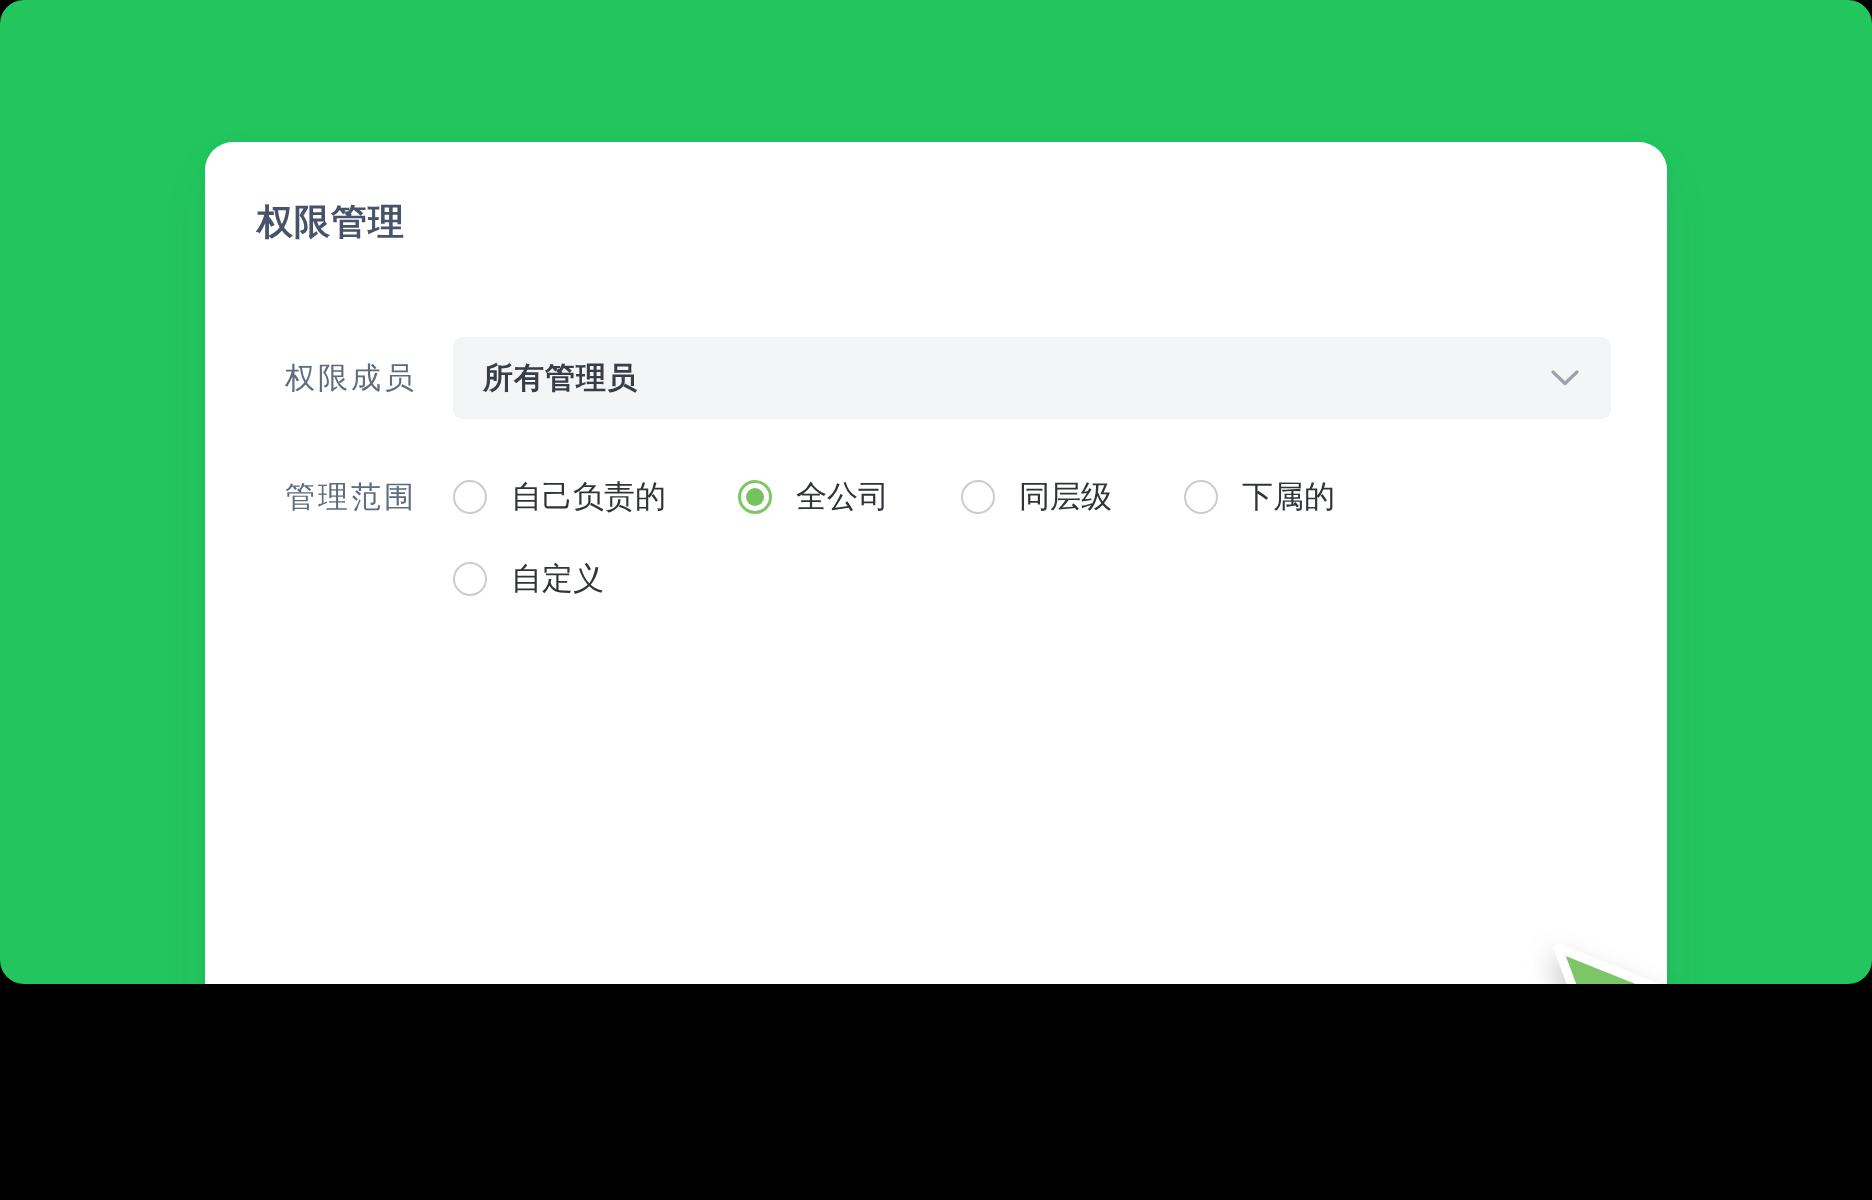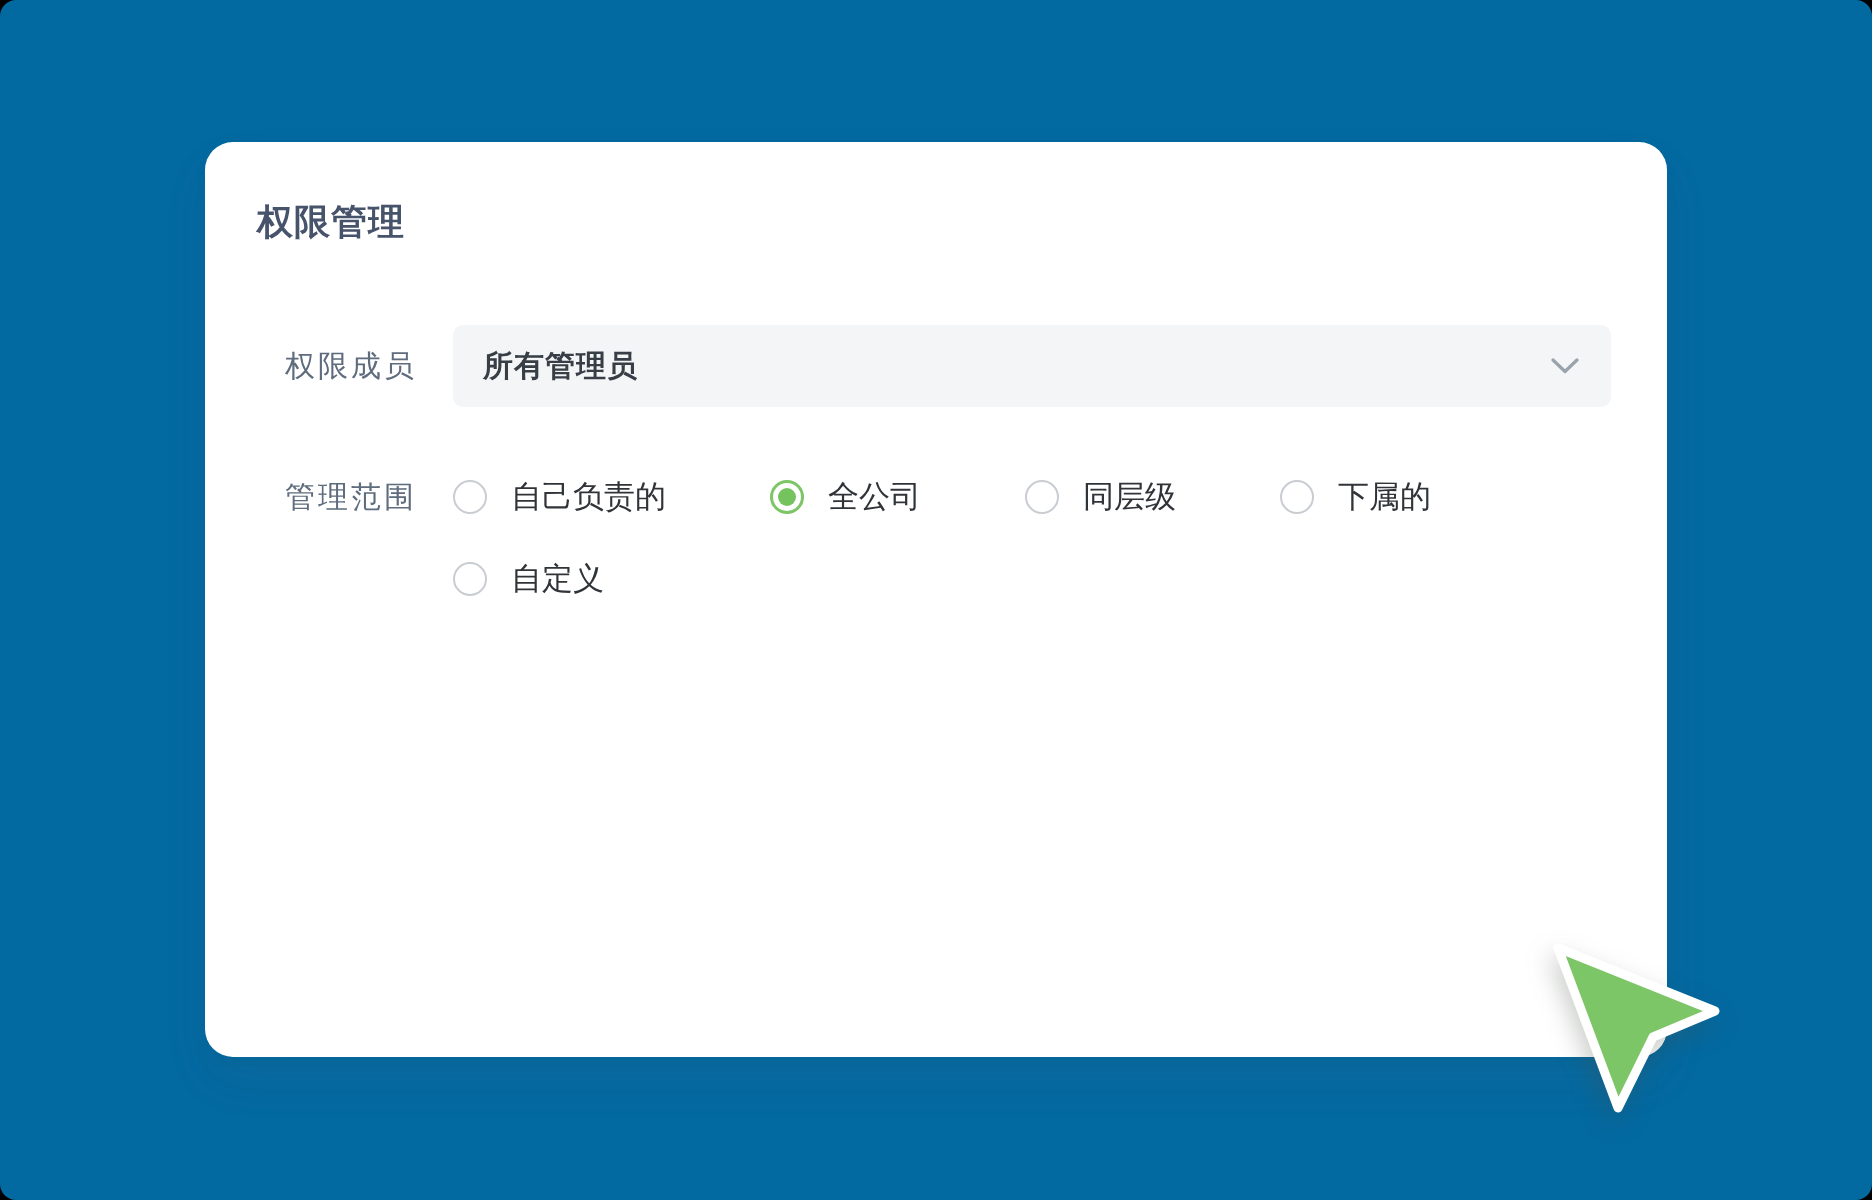--- a/index.html
+++ b/index.html
@@ -4,23 +4,23 @@
 <style>
   * { margin: 0; padding: 0; box-sizing: border-box; }
   html, body { background: #000; }
   body {
     font-family: "Liberation Sans", "DejaVu Sans", sans-serif;
     width: 1872px; height: 1200px;
     position: relative; overflow: hidden;
   }
   .frame {
     position: absolute; left: 0; top: 0;
-    width: 1872px; height: 1200px;
-    background: #0369a1;
-    border-radius: 16px;
+    width: 1872px; height: 984px;
+    background: #22c55e;
+    border-radius: 24px;
     overflow: hidden;
   }
   .card {
     position: absolute;
     left: 205px; top: 142px;
     width: 1462px; height: 915px;
     background: #ffffff;
     border-radius: 28px;
     box-shadow: 0 24px 48px rgba(110,120,110,0.07), 0 6px 16px rgba(0,0,0,0.03);
   }
@@ -33,21 +33,21 @@
   }
   .field-label {
     width: 136px;
     font-size: 30px;
     letter-spacing: 3px;
     color: #5e6c7e;
     flex: 0 0 auto;
   }
   
   .row-member {
-    position: absolute; left: 80px; top: 183px; right: 56px;
+    position: absolute; left: 80px; top: 195px; right: 56px;
     height: 82px;
     display: flex; align-items: center; justify-content: center;
   }
   .select {
     flex: 1 1 auto;
     margin-left: 32px;
     height: 82px;
     background: #f3f5f7;
     border-radius: 10px;
     display: flex; align-items: center;
@@ -69,21 +69,21 @@
   .opt-row {
     position: absolute;
     display: flex; align-items: center;
   }
   .row-scope-1 { left: 80px; top: 338px; height: 34px; }
   .row-scope-2 { left: 248px; top: 420px; height: 34px; }
   .row-actions { left: 80px; top: 546px; height: 38px; }
   .opts {
     display: flex; align-items: center;
     margin-left: 32px;
-    gap: 104px;
+    gap: 72px;
   }
   .row-scope-2 .opts, .row-actions .opts { gap: 70px; }
   .row-scope-2 .opts { margin-left: 0; }
   .opt {
     display: flex; align-items: center;
     gap: 24px;
     font-size: 31px;
     color: #303438;
     cursor: pointer;
     white-space: nowrap;

